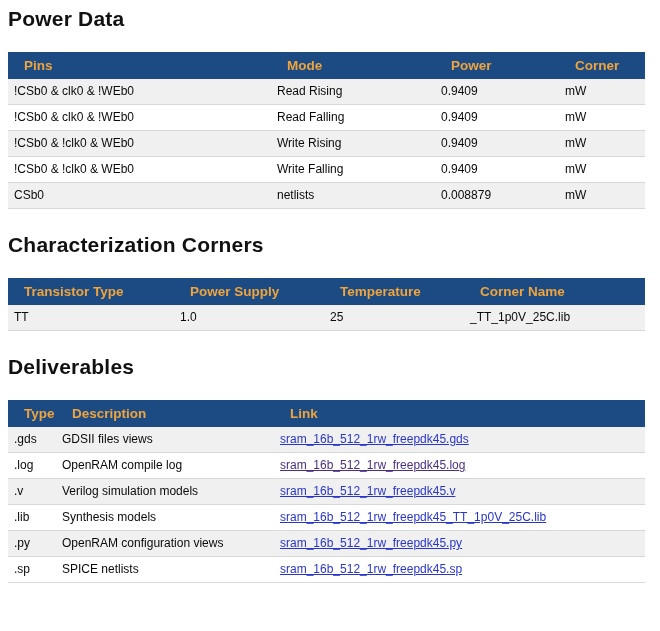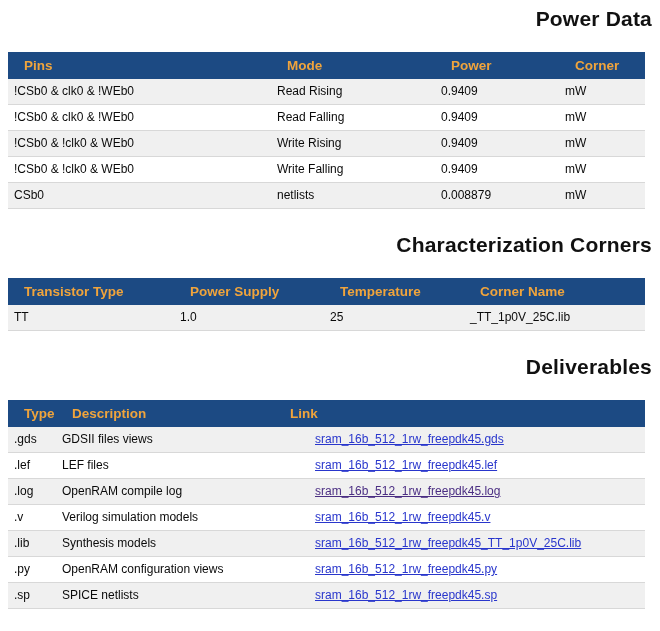--- a/index.html
+++ b/index.html
@@ -23,21 +23,20 @@
     color: var(--body-text);
     overflow: hidden;
   }
   h2.section-title {
     font-size: 21px;
     line-height: 24px;
     font-weight: 700;
     color: #111111;
     margin: 24px 0 21px 0;
     letter-spacing: 0.2px;
-    text-align: right;
   }
   h2.section-title.first { margin-top: 7px; }
   table.data-table {
     width: 637px;
     border-collapse: collapse;
     table-layout: fixed;
   }
   table.data-table th {
     background: var(--header-bg);
     color: var(--header-text);
@@ -54,21 +53,20 @@
     border-bottom: 1px solid var(--row-border);
     white-space: nowrap;
     overflow: hidden;
   }
   table.data-table tbody tr:nth-child(odd) { background: var(--row-alt-bg); }
   table.data-table tbody tr:nth-child(even) { background: #ffffff; }
   a.file-link {
     color: var(--link-blue);
     text-decoration: underline;
     cursor: pointer;
-    margin-left: 35px;
   }
   a.file-link[data-visited="true"] { color: var(--link-visited); }
 </style>
 </head>
 <body>
 
 <h2 class="section-title first">Power Data</h2>
 
 <table class="data-table">
   <colgroup>
@@ -161,25 +159,20 @@
       <th>Link</th>
     </tr>
   </thead>
   <tbody>
     <tr>
       <td>.gds</td>
       <td>GDSII files views</td>
       <td><a href="#" class="file-link" data-visited="false">sram_16b_512_1rw_freepdk45.gds</a></td>
     </tr>
     <tr>
-      <td>.lef</td>
-      <td>LEF files</td>
-      <td><a href="#" class="file-link" data-visited="false">sram_16b_512_1rw_freepdk45.lef</a></td>
-    </tr>
-    <tr>
       <td>.log</td>
       <td>OpenRAM compile log</td>
       <td><a href="#" class="file-link" data-visited="true">sram_16b_512_1rw_freepdk45.log</a></td>
     </tr>
     <tr>
       <td>.v</td>
       <td>Verilog simulation models</td>
       <td><a href="#" class="file-link" data-visited="false">sram_16b_512_1rw_freepdk45.v</a></td>
     </tr>
     <tr>

